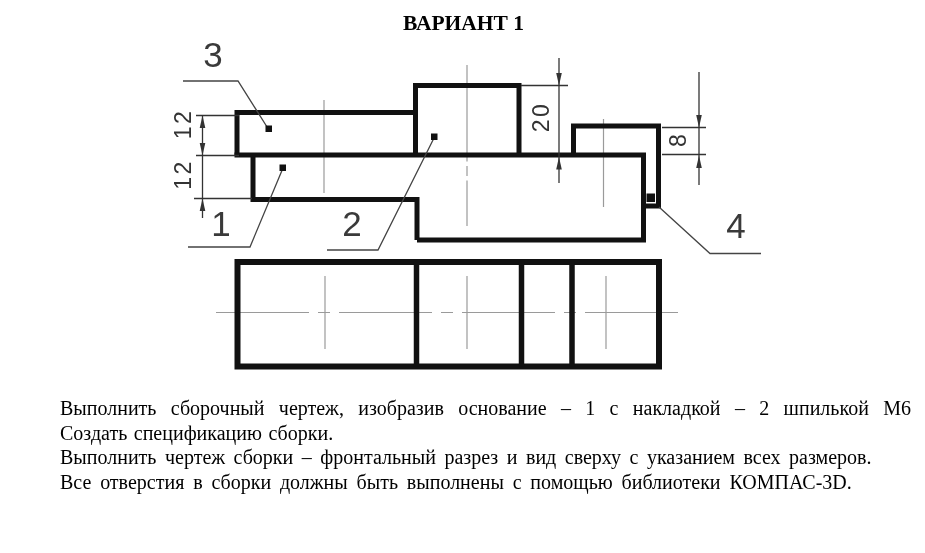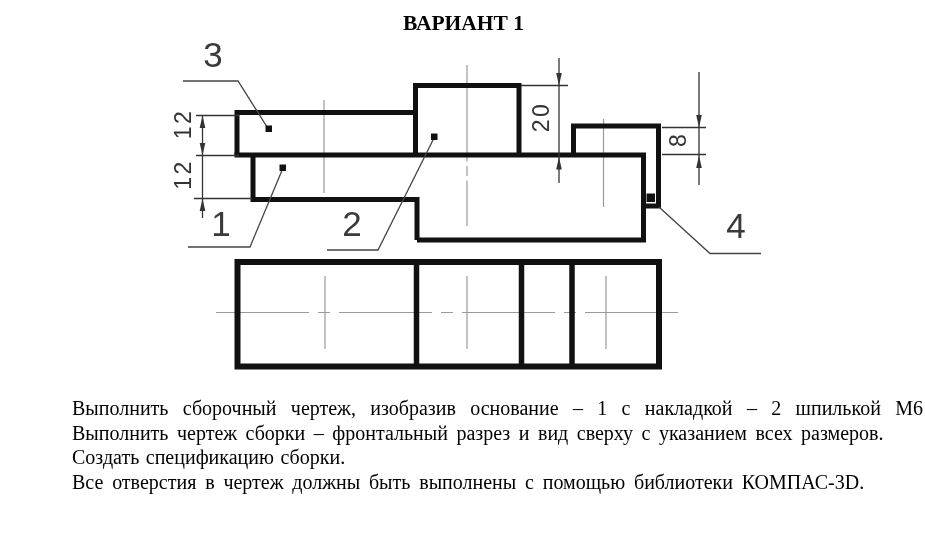--- a/index.html
+++ b/index.html
@@ -1,21 +1,21 @@
 <!DOCTYPE html>
 <html><head>
 <meta charset="utf-8">
 <style>
   html,body{margin:0;padding:0;}
   body{width:925px;height:553px;background:#ffffff;position:relative;overflow:hidden;
        font-family:"Liberation Serif", serif;}
   .title{position:absolute;left:1px;top:11px;width:925px;text-align:center;
          font-weight:bold;font-size:21.5px;color:#000;}
   svg{position:absolute;left:0;top:0;}
-  .txt{position:absolute;left:5px;width:906px;font-size:20px;color:#000;line-height:24.7px;margin-left:12px;}
+  .txt{position:absolute;left:5px;width:906px;font-size:20px;color:#000;line-height:24.7px;}
   .j{text-align:justify;text-align-last:justify;}
 </style>
 </head>
 <body>
 
 <div class="title">ВАРИАНТ 1</div>
 
 <svg width="925" height="390" viewBox="0 0 925 390">
 
   <line x1="324" y1="100" x2="324" y2="193" stroke="#9a9a9a" stroke-width="1.2"></line>
@@ -118,18 +118,18 @@
 
   <line x1="572" y1="262" x2="572" y2="366.5" stroke="#111" stroke-width="5.5"></line>
 </svg>
 
 <div class="txt" style="top:396px;">
 
   <div class="j" style="text-indent:55px;">Выполнить сборочный чертеж, изобразив основание – 1 с накладкой – 2 шпилькой М6</div>
 
 
 
+  <div style="text-indent:55px;word-spacing:1.5px;">Создать спецификацию сборки.</div>
+
   <div style="text-indent:55px;word-spacing:3.5px;">Выполнить чертеж сборки – фронтальный разрез и вид сверху с указанием всех размеров.</div>
 
-  <div style="text-indent:55px;word-spacing:1.5px;">Создать спецификацию сборки.</div>
-
-  <div style="text-indent:55px;word-spacing:3.8px;">Все отверстия в чертеж должны быть выполнены с помощью библиотеки КОМПАС-3D.</div>
+  <div style="text-indent:55px;word-spacing:3.8px;">Все отверстия в сборки должны быть выполнены с помощью библиотеки КОМПАС-3D.</div>
 </div>
 
 </body></html>

